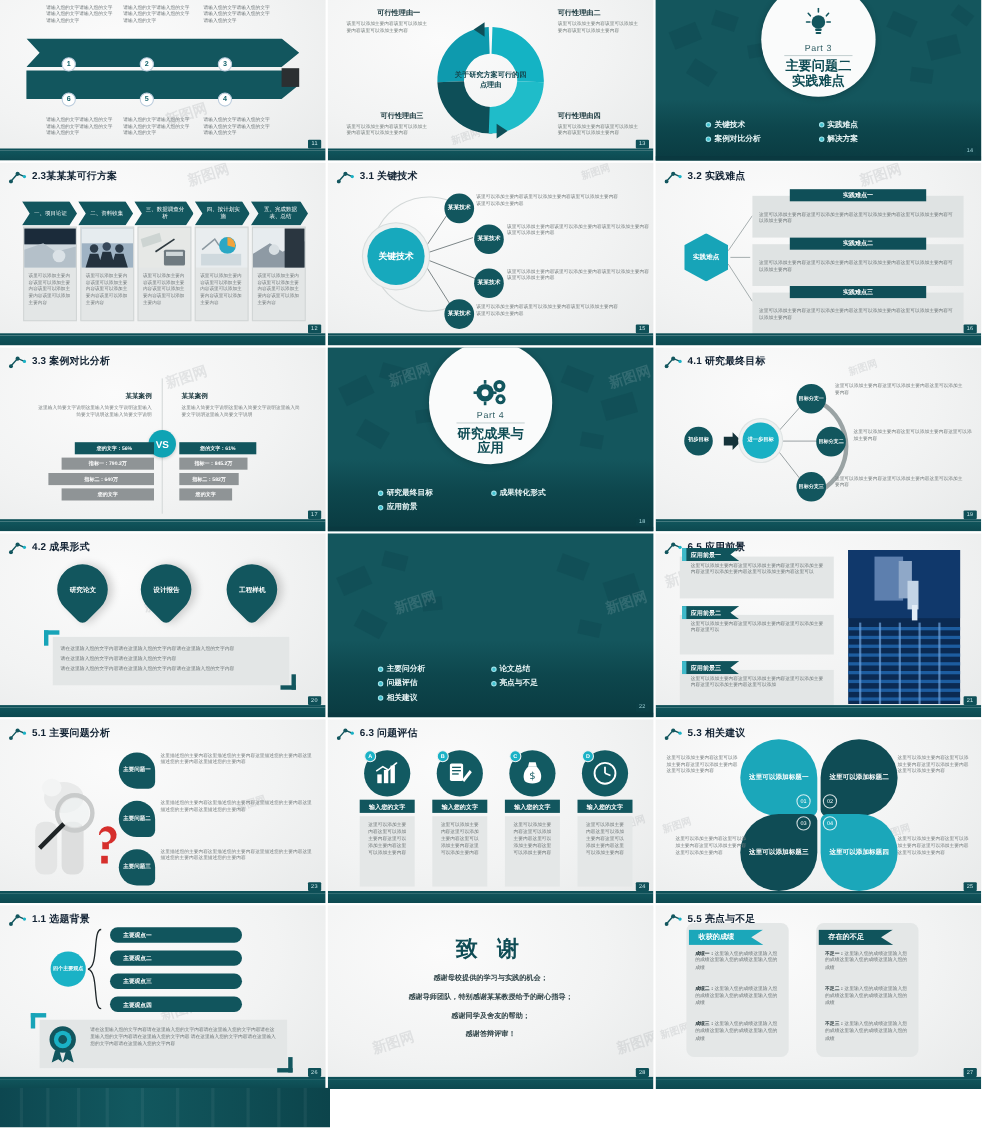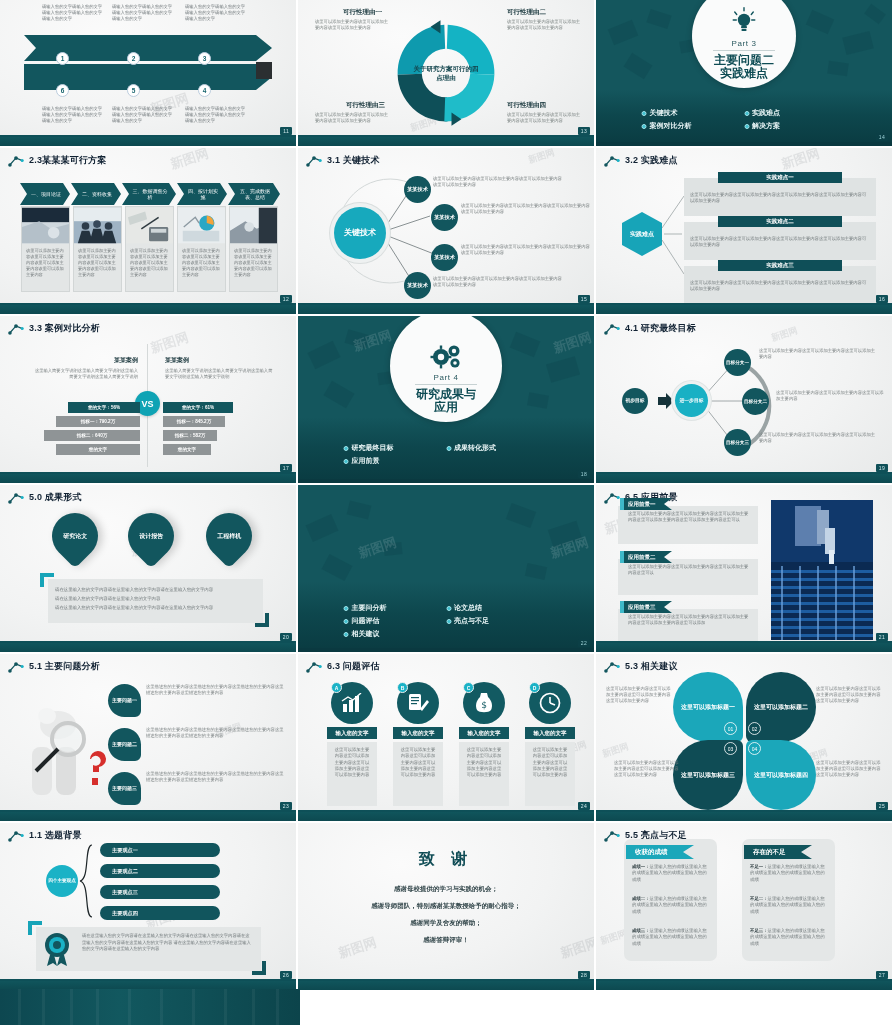--- a/index.html
+++ b/index.html
@@ -212,21 +212,21 @@
          border:1px solid rgba(255,255,255,.8); color:#fff; font-size:5px;
          display:flex; align-items:center; justify-content:center; }
   .sidetx{ position:absolute; font-size:4.3px; line-height:6.2px; color:#777e7f; width:66px; }
 
   
   .pill{ position:absolute; height:14px; background:#11555d; border-radius:8px;
          color:#fff; font-size:5.2px; font-weight:bold; display:flex; align-items:center; padding-left:12px; }
 
   
   .thanks-t{ position:absolute; left:0; right:0; top:26px; text-align:center;
-             font-size:16px; font-weight:bold; color:#0f4c55; letter-spacing:6px; }
+             font-size:20px; font-weight:bold; color:#0f4c55; letter-spacing:6px; }
   .thanks-l{ position:absolute; left:0; right:0; text-align:center; font-size:6.5px; color:#32464a; font-weight:bold; }
 
   
   .roundbox{ position:absolute; background:#e4e7e7; border-radius:7px; }
   .banner{
     position:absolute; height:14px; color:#fff; font-size:6.5px; font-weight:bold;
     display:flex; align-items:center; padding-left:9px; padding-right:16px;
     clip-path:polygon(0 0,100% 0,calc(100% - 11px) 50%,100% 100%,0 100%);
   }
   .bnote{ position:absolute; font-size:4.4px; line-height:6.4px; color:#6e7678; }
@@ -648,21 +648,21 @@
 
   <div class="slide w1 h3 light">
     <div class="wm" style="left:130px;top:52px;">新图网</div>
     <div class="shead">
       <svg class="node-ic" viewBox="0 0 18 13">
         <path d="M2 11 L9 3 L16 6" stroke="#12565e" stroke-width="1.4" fill="none"></path>
         <circle cx="2.2" cy="11" r="2" fill="#12565e"></circle>
             <circle cx="9" cy="3.2" r="2.1" fill="#12565e"></circle>
             <circle cx="16" cy="6" r="1.7" fill="#1ab2c6"></circle>
       </svg>
-      <div class="stitle">5.0 成果形式</div>
+      <div class="stitle">4.2 成果形式</div>
     </div>
 
     <div class="pin" style="left:52px;top:28px;">
           <span>研究论文</span>
         </div>
     <div class="pin" style="left:128px;top:28px;">
           <span>设计报告</span>
         </div>
     <div class="pin" style="left:206px;top:28px;">
           <span>工程样机</span>

